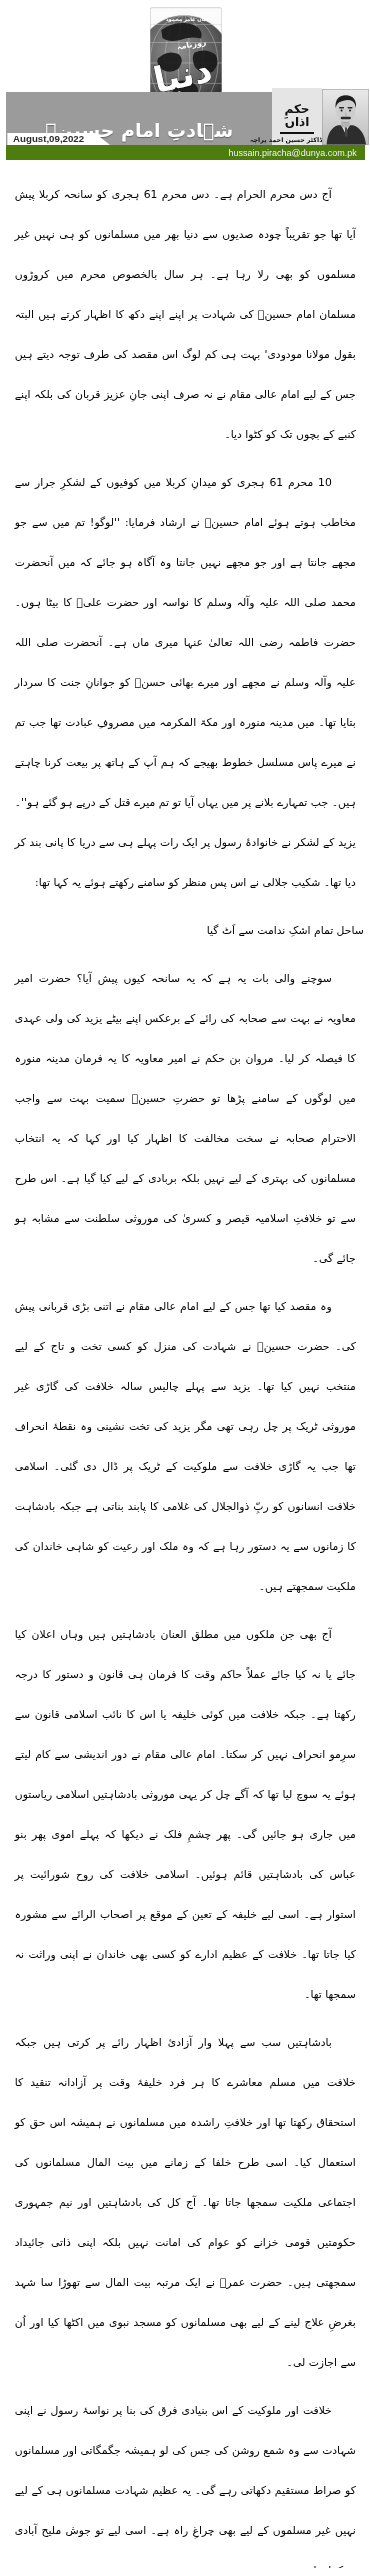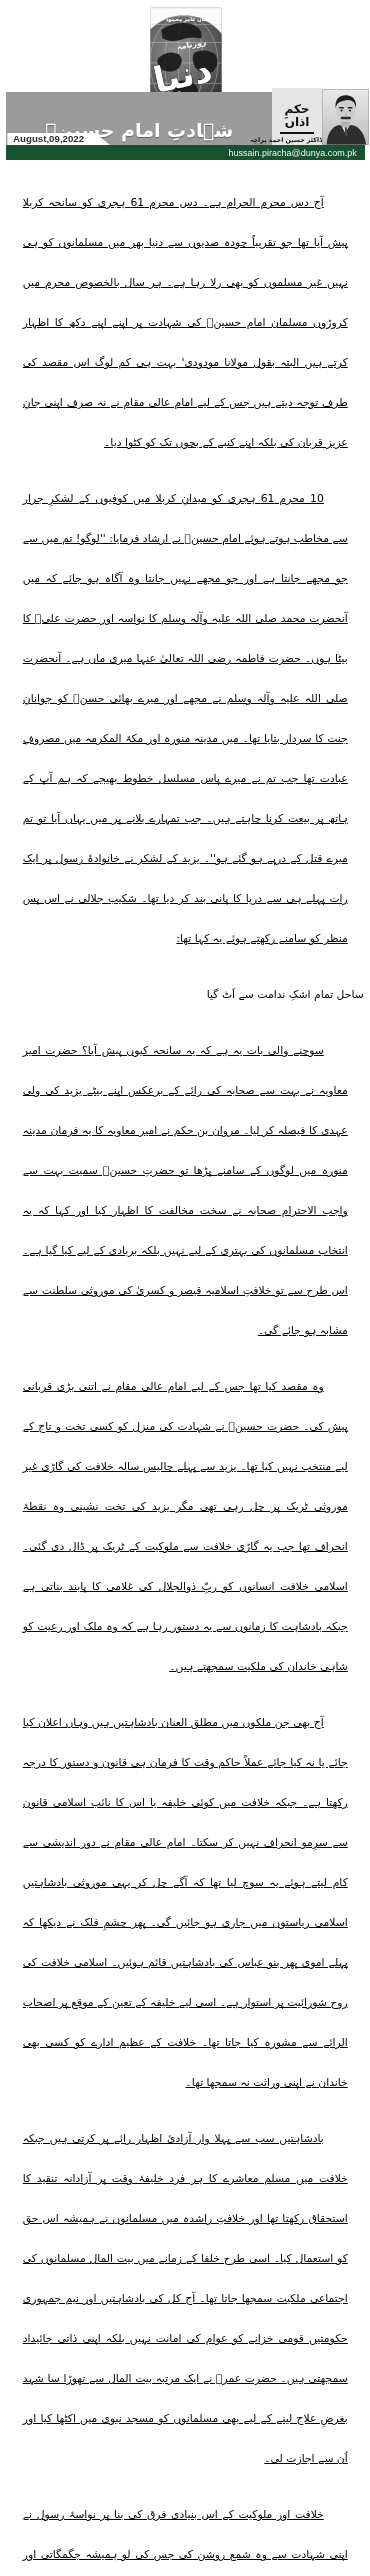--- a/index.html
+++ b/index.html
@@ -32,30 +32,30 @@
     position:absolute;left:272px;top:88px;width:50px;height:57px;background:#e5e5e5;
     text-align:center;direction:rtl;
   }
   .column-name{margin-top:15px;font-size:12px;font-weight:bold;color:#111;line-height:1.1;}
   .column-rule{width:34px;height:1.7px;background:#111;margin:2.8px auto 2.3px;}
   .author-name{font-size:6.3px;font-weight:bold;color:#111;white-space:nowrap;}
   .photo{position:absolute;left:322px;top:89px;width:47px;height:56px;}
   .photo svg{display:block;width:100%;height:100%;}
   
   .email-bar{
-    position:absolute;left:5.7px;top:145px;width:359px;height:15px;background:#14532d;
+    position:absolute;left:5.7px;top:145px;width:359px;height:15px;background:#4d7c0f;
     display:flex;align-items:center;justify-content:flex-end;
   }
   .email{color:#f2f2f2;font-family:"Liberation Sans",sans-serif;font-size:9px;padding-right:8px;}
   
   .article{
     position:absolute;left:6.8px;top:167px;width:357px;height:2401px;overflow:hidden;
     direction:rtl;text-align:justify;font-size:10.8px;line-height:40px;color:#000;
   }
-  .para{margin:16px;text-indent:24px;text-decoration:underline;}
+  .para{margin:8px;text-indent:24px;}
   .verse{}
   .verse-line{line-height:40px;}
 </style>
 </head>
 <body>
 
 <div class="masthead">
   <svg viewBox="0 0 127 182">
     <defs>
       <clipPath id="logoClip">

